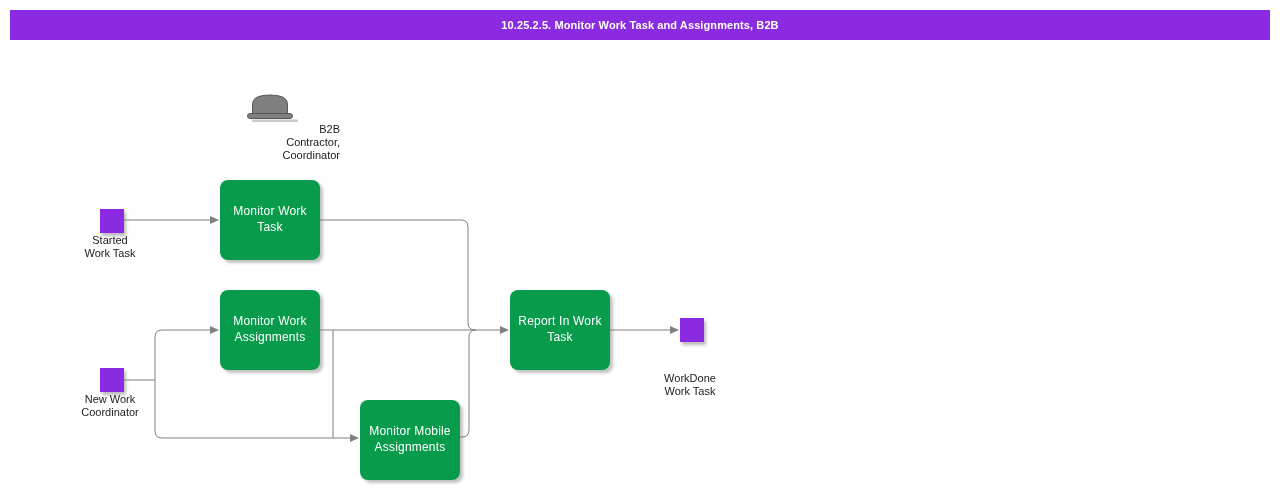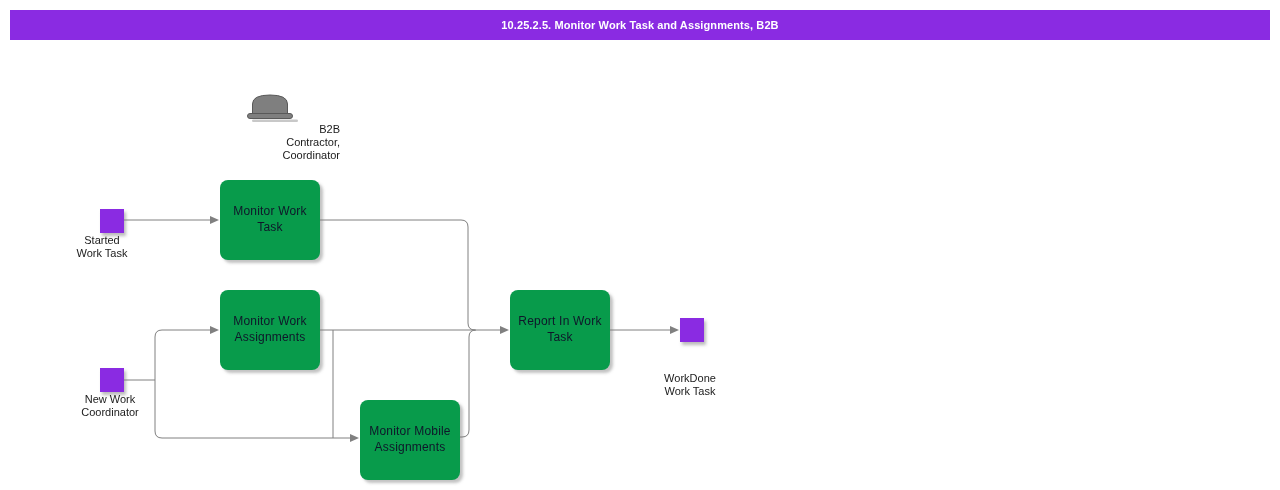--- a/index.html
+++ b/index.html
@@ -23,21 +23,21 @@
   .connectors {
     position: absolute; left: 0; top: 0;
     width: 1280px; height: 490px;
     pointer-events: none;
   }
   .connectors path { fill: none; stroke-width: 1; }
   .task {
     position: absolute;
     width: 100px; height: 80px;
     border-radius: 8px;
-    color: #0f172a;
+    color: #ffffff;
     display: flex; align-items: center; justify-content: center;
     text-align: center;
     font-size: 12px; line-height: 1.3; letter-spacing: 0.2px;
     white-space: pre-line;
     box-shadow: 3px 3px 3px rgba(120,120,120,0.45);
     cursor: pointer;
   }
   .event-square {
     position: absolute;
     width: 24px; height: 24px;
@@ -91,21 +91,21 @@
   <div class="task" style="left: 220px; top: 180px; background-color: rgb(8, 155, 75);">Monitor Work
 Task</div>
   <div class="task" style="left: 220px; top: 290px; background-color: rgb(8, 155, 75);">Monitor Work
 Assignments</div>
   <div class="task" style="left: 360px; top: 400px; background-color: rgb(8, 155, 75);">Monitor Mobile
 Assignments</div>
   <div class="task" style="left: 510px; top: 290px; background-color: rgb(8, 155, 75);">Report In Work
 Task</div>
 
   <div class="event-square" style="left: 100px; top: 209px; background-color: rgb(138, 43, 226);"></div>
-  <div class="diagram-label" style="left:32px; top:234px;">Started
+  <div class="diagram-label" style="left:40px; top:234px;">Started
 Work Task</div>
 
   <div class="event-square" style="left: 100px; top: 368px; background-color: rgb(138, 43, 226);"></div>
   <div class="diagram-label" style="left:40px; top:393px;">New Work
 Coordinator</div>
 
   <div class="event-square" style="left: 680px; top: 318px; background-color: rgb(138, 43, 226);"></div>
   <div class="diagram-label" style="left:620px; top:343px;margin-top:29px;">WorkDone
 Work Task</div>
 

